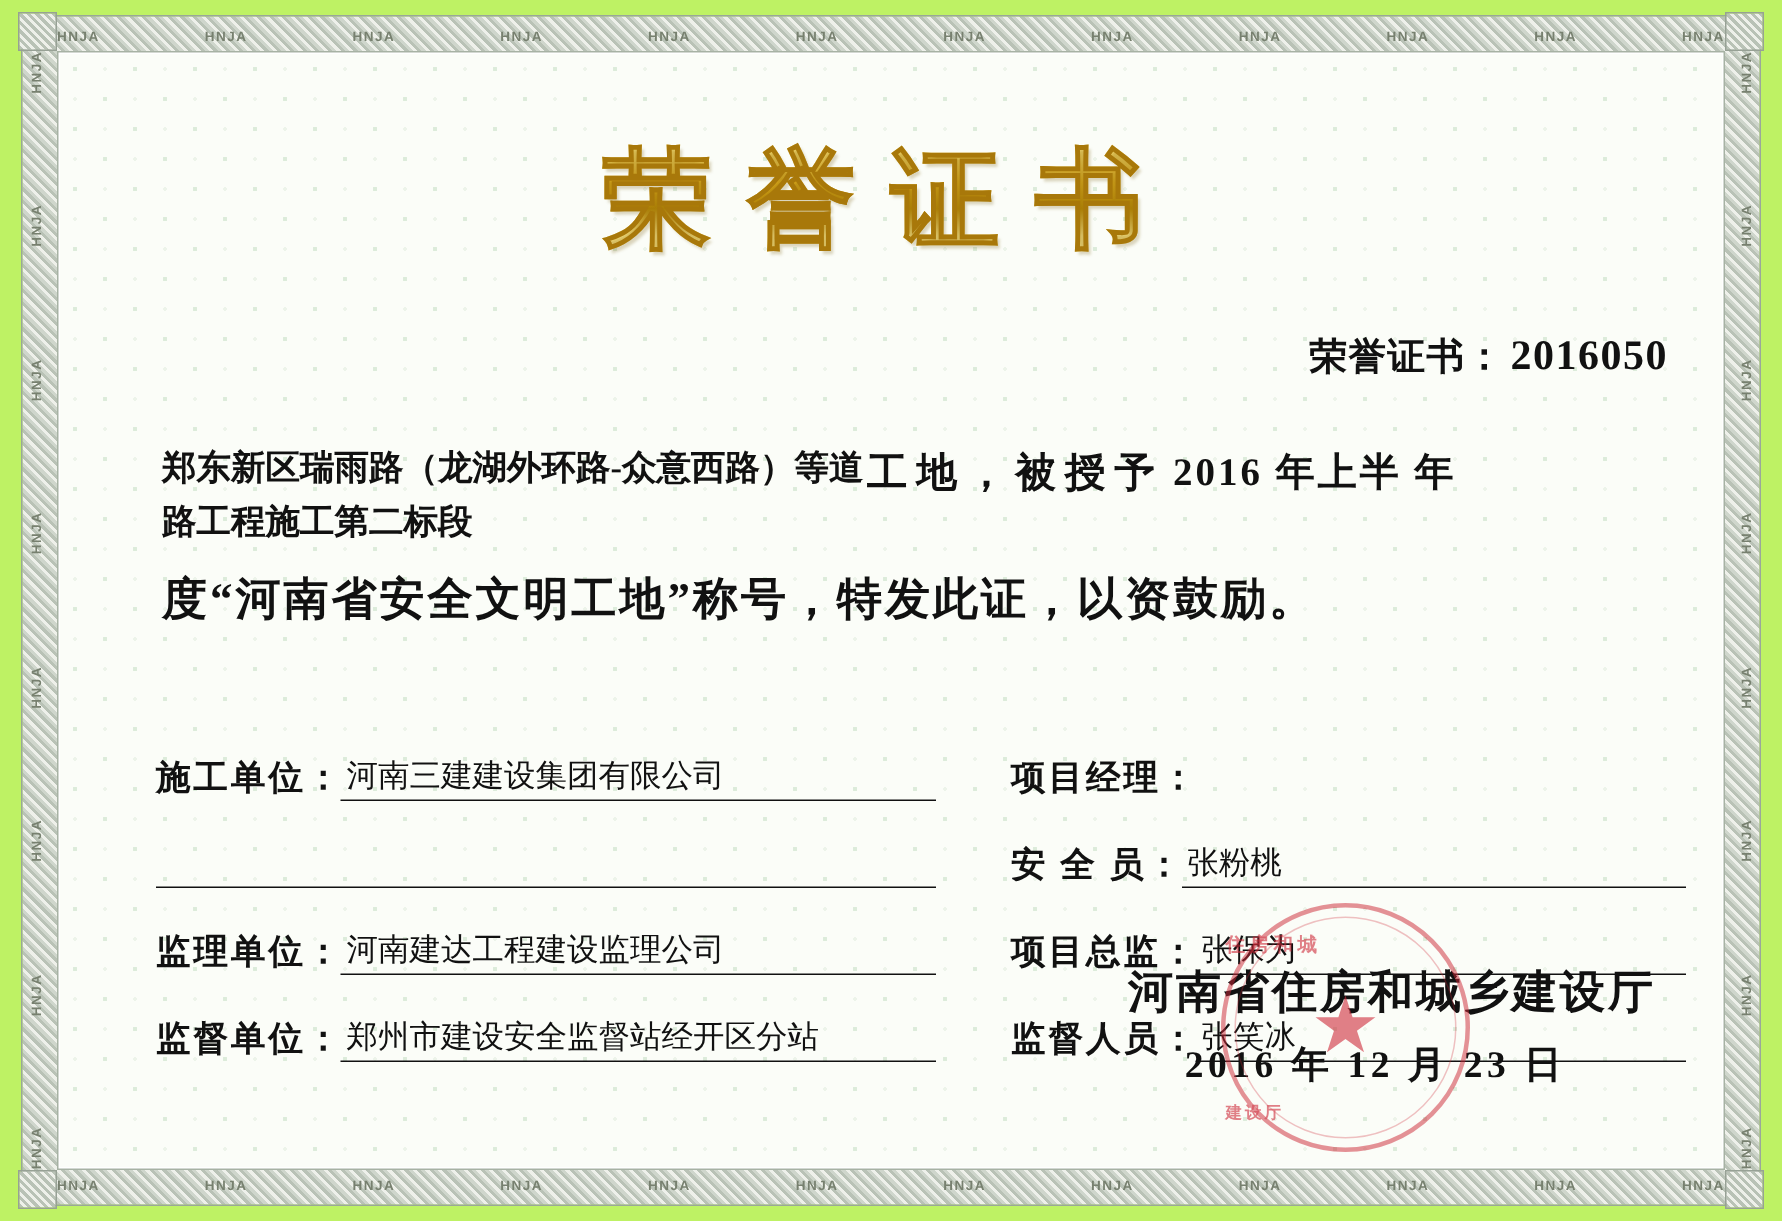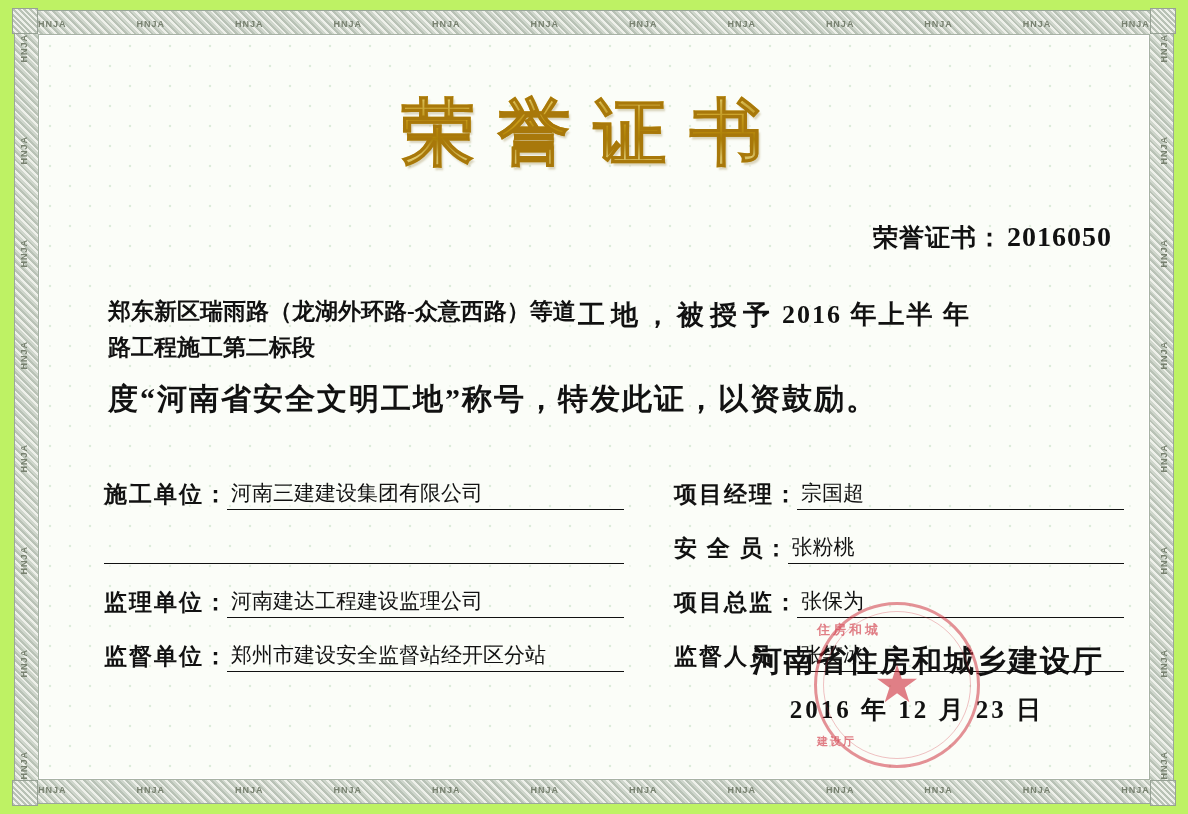--- a/index.html
+++ b/index.html
@@ -203,21 +203,21 @@
   }
   .fields-col.left  { left: 0;   width: 520px; }
   .fields-col.right { left: 570px; width: 450px; }
 
   .field-row {
     display: flex;
     align-items: flex-end;
     margin-bottom: 36px;
     height: 34px;
   }
-  .field-row.tight { margin-bottom: 20px; }
+  .field-row.tight { margin-bottom: 20px; margin-top: 24px; }
   .field-label {
     font-size: 23px;
     font-weight: bold;
     color: #111;
     white-space: nowrap;
     flex: 0 0 auto;
     letter-spacing: 2px;
   }
   .field-colon {
     font-size: 23px;
@@ -411,23 +411,20 @@
           <span class="field-value-wrap">
             <span class="field-value">郑州市建设安全监督站经开区分站</span>
           </span>
         </div>
       </div>
 
       <div class="fields-col right">
         <div class="field-row tight">
           <span class="field-label">项目经理</span>
           <span class="field-colon">：</span>
-          <span class="field-value-wrap">
-            <span class="field-value">宗国超</span>
-          </span>
         </div>
         <div class="field-row tight">
           <span class="field-label">安 全 员</span>
           <span class="field-colon">：</span>
           <span class="field-value-wrap">
             <span class="field-value">张粉桃</span>
           </span>
         </div>
         <div class="field-row tight">
           <span class="field-label">项目总监</span>

